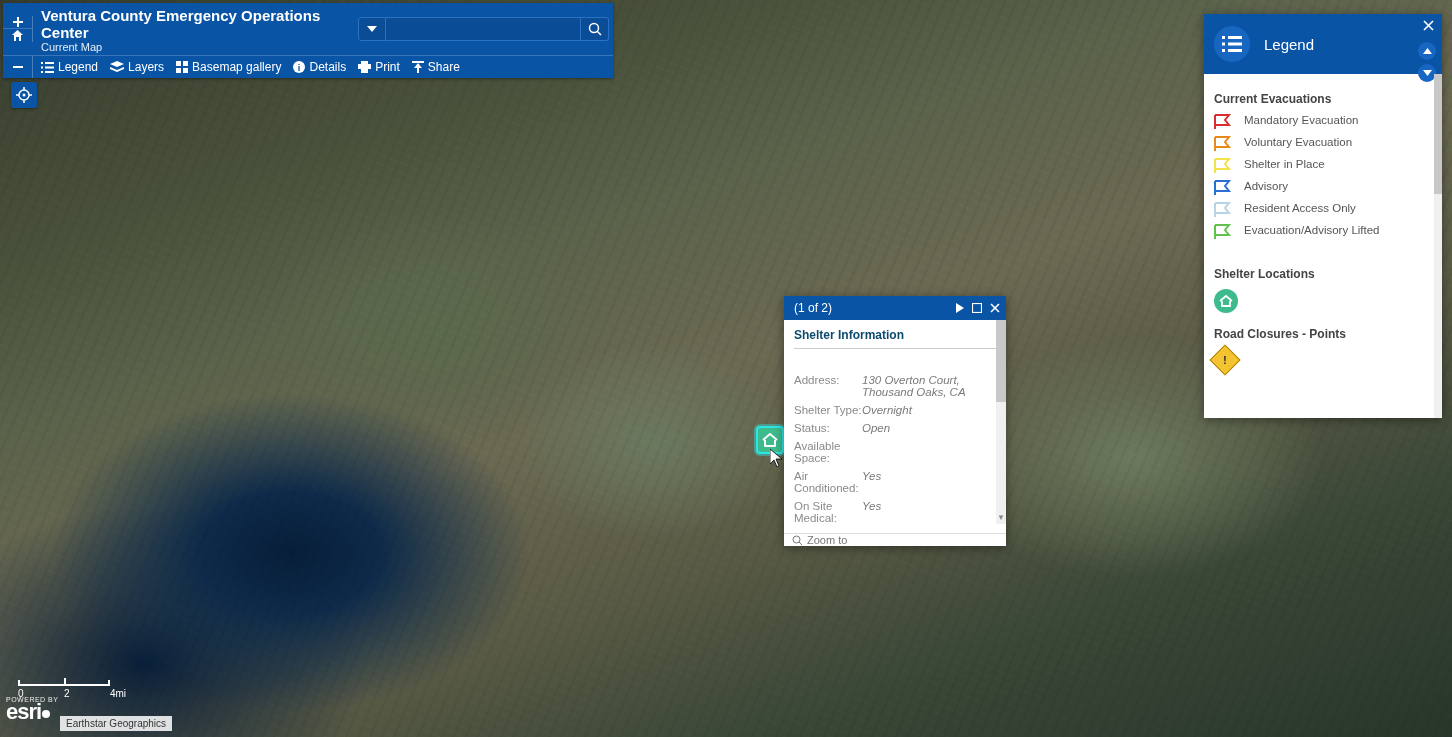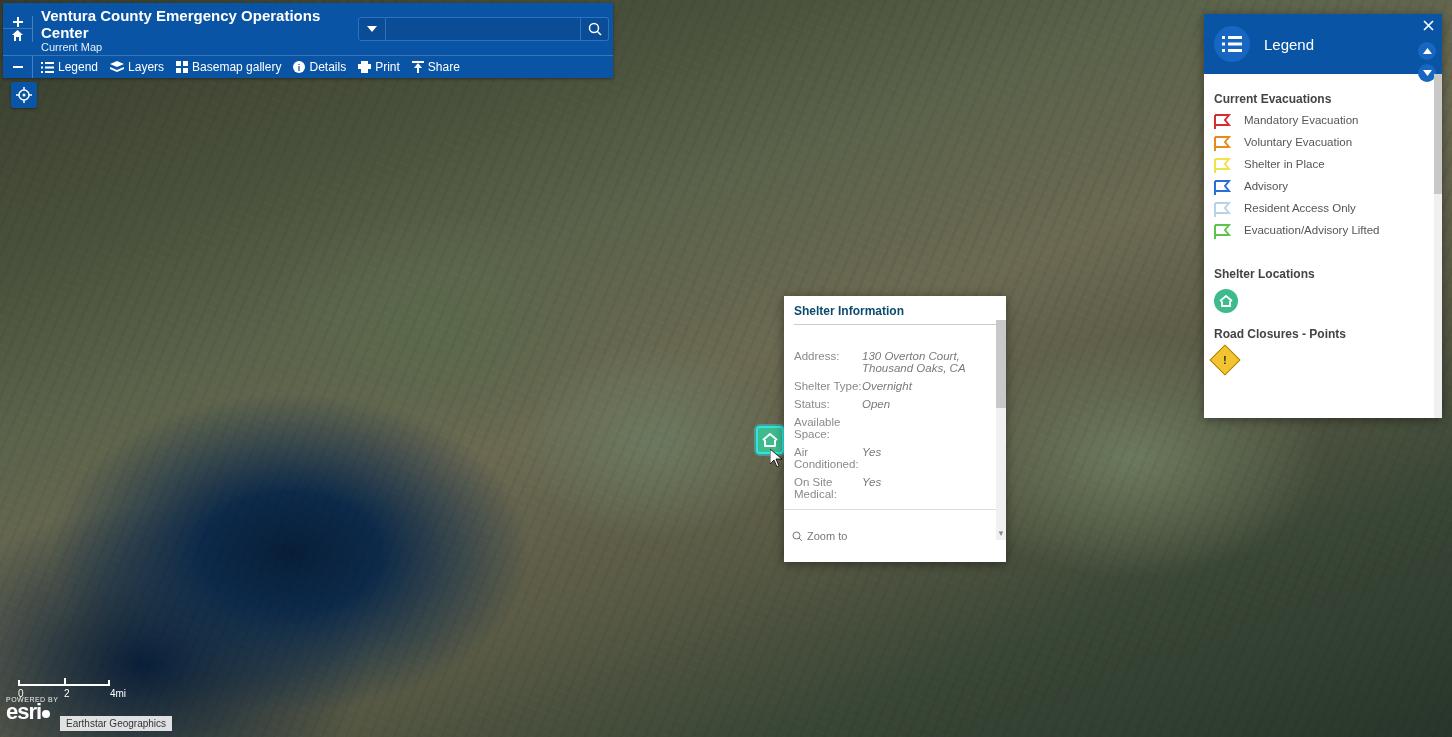--- a/index.html
+++ b/index.html
@@ -73,21 +73,21 @@
 }
 .popup-hdr { background:#0954a5; color:#fff; display:flex; align-items:center; padding:5px 6px 5px 10px; font-size:12px;}
 .popup-hdr-title{ flex:1; }
 .popup-hdr-btns{ display:flex; gap:8px; }
 .popup-hdr-btns span{ cursor:pointer; }
 .popup-body{ padding:8px 10px 6px; max-height:240px; overflow-y:auto; }
 .popup-body h4{ font-size:12px; font-weight:bold; color:#0c4a6e; border-bottom:1px solid #ccc; padding-bottom:6px; margin-bottom:22px;}
 .popup-row{ display:flex; padding:3px 0; font-size:11.5px; color:#8a8a8a;}
 .popup-row .k{ width:68px; flex-shrink:0;}
 .popup-row .v{ flex:1; color:#7a7a7a;font-style:italic;}
-.popup-foot{ border-top:1px solid #ddd; padding:20px 8px; font-size:11px; color:#777; cursor:pointer; display:flex; align-items:center; gap:4px;}
+.popup-foot{ border-top:1px solid #ddd; padding:0 8px; font-size:11px; color:#777; cursor:pointer; display:flex; align-items:center; gap:4px;}
 .popup-scroll{ position:absolute; right:0; top:24px; bottom:22px; width:10px; background:#f0f0f0;}
 .popup-scroll-track{ position:absolute; top:0; width:100%; height:40%; background:#c8c8c8;}
 .popup-scroll-arrow-b{ position:absolute; bottom:0; width:100%; height:14px; display:flex;align-items:center;justify-content:center; color:#888; font-size:9px;}
 
 
 .legend-panel {
   position:absolute; top:14px; right:10px; width:238px; height:404px;
   background:#fff; box-shadow:0 2px 10px rgba(0,0,0,.4); z-index:50;
   display:flex; flex-direction:column;
 }
@@ -220,20 +220,40 @@
 <div class="shelter-marker">
   <svg width="18" height="18" viewBox="0 0 18 18">
       <path d="M2 9 9 3l7 6M4 9v6h10V9" fill="none" stroke="#fff" stroke-width="2" stroke-linejoin="round"></path>
     </svg>
 </div>
 <svg class="cursor-arrow" width="14" height="18" viewBox="0 0 14 18">
     <path d="M0 0v15l4-4 3 7 2-1-3-7h6z" fill="#fff" stroke="#000" stroke-width=".8"></path>
   </svg>
 
 <div class="popup">
+  <div class="popup-hdr">
+    <span class="popup-hdr-title">(1 of 2)</span>
+    <div class="popup-hdr-btns">
+      <span>
+          <svg width="8" height="10" viewBox="0 0 8 10">
+            <path d="M0 0v10l8-5z" fill="#fff"></path>
+          </svg>
+        </span>
+      <span>
+          <svg width="10" height="10" viewBox="0 0 10 10">
+            <rect x=".5" y=".5" width="9" height="9" fill="none" stroke="#fff" stroke-width="1.2"></rect>
+          </svg>
+        </span>
+      <span>
+          <svg width="10" height="10" viewBox="0 0 10 10">
+            <path d="M1 1l8 8M9 1 1 9" stroke="#fff" stroke-width="1.6"></path>
+          </svg>
+        </span>
+    </div>
+  </div>
   <div class="popup-body">
     <h4>Shelter Information</h4>
     <div class="popup-row">
         <span class="k">Address:</span>
         <span class="v">130 Overton Court, Thousand Oaks, CA</span>
       </div>
     <div class="popup-row">
         <span class="k">Shelter Type:</span>
         <span class="v">Overnight</span>
       </div>

